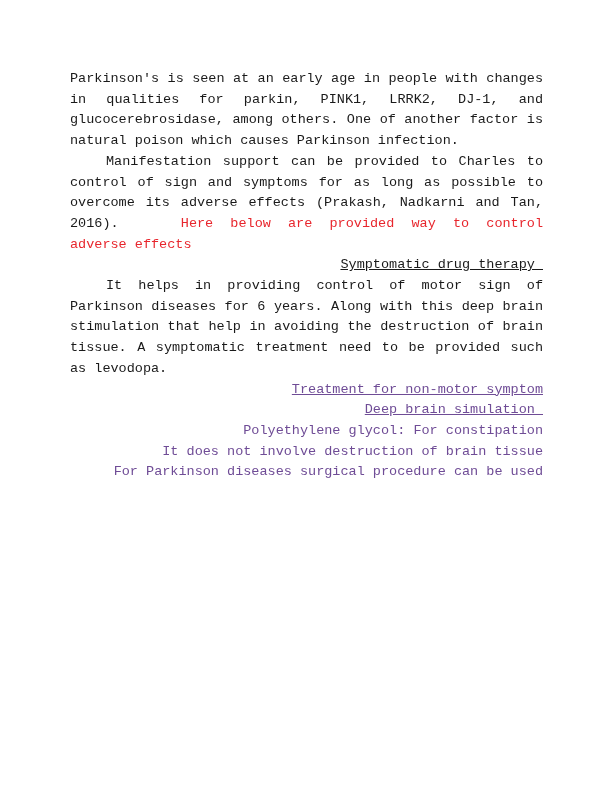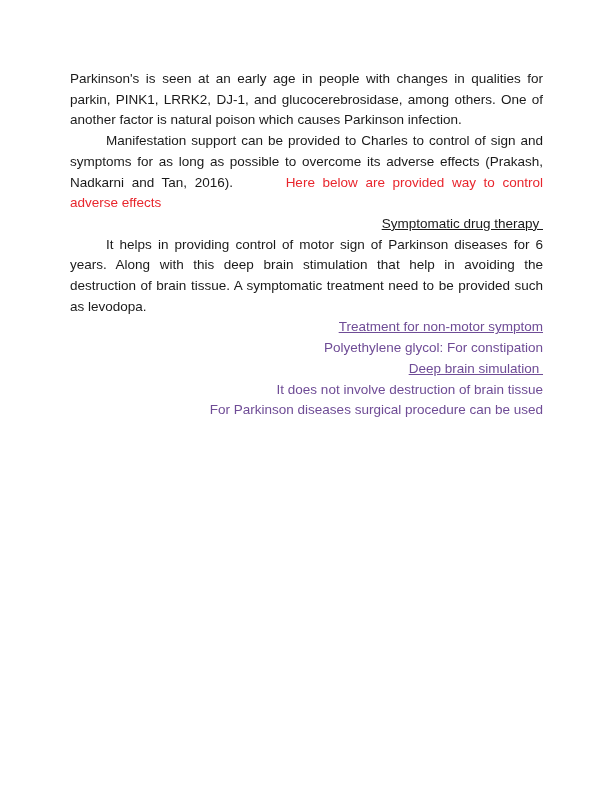--- a/index.html
+++ b/index.html
@@ -6,21 +6,21 @@
     margin: 0;
     padding: 0;
     background: #ffffff;
   }
   .page {
     position: relative;
     width: 612px;
     height: 688px;
     background: #ffffff;
     overflow: hidden;
-    font-family: Liberation Sans, sans-serif;
+    font-family: Liberation Mono, monospace;
     color: var(--body-text, #1a1a1a);
   }
   .content {
     position: absolute;
     top: 69px;
     left: 70px;
     width: 473px;
     font-size: 13.5px;
     line-height: 20.7px;
   }
@@ -65,23 +65,23 @@
 
     <p class="para indent"><span>Manifestation support can be provided to Charles to control of sign and symptoms for as long as possible to overcome its adverse effects (Prakash,  Nadkarni and Tan, 2016). </span><span class="red">Here below are provided way to control adverse effects</span></p>
 
     <p class="para left"><span class="underline">Symptomatic drug therapy </span></p>
 
     <p class="para indent"><span>It helps in providing control of motor sign of Parkinson diseases for 6 years. Along with this deep brain stimulation that help in avoiding the destruction of brain tissue. A symptomatic treatment need to be provided such as levodopa.</span></p>
 
     <p class="para left purple"><span class="underline">Treatment for non-motor symptom</span></p>
 
 
+    <p class="para left purple"><span class="underline">Deep brain simulation </span></p>
+
     <p class="para left purple"><span>Polyethylene glycol: For constipation</span></p>
-
-    <p class="para left purple"><span class="underline">Deep brain simulation </span></p>
 
     <p class="para left purple"><span>It does not involve destruction of brain tissue</span></p>
 
     <p class="para left purple"><span>For Parkinson diseases surgical procedure can be used</span></p>
 
   </div>
 
   <div class="page-number">4</div>
 </div>
 

